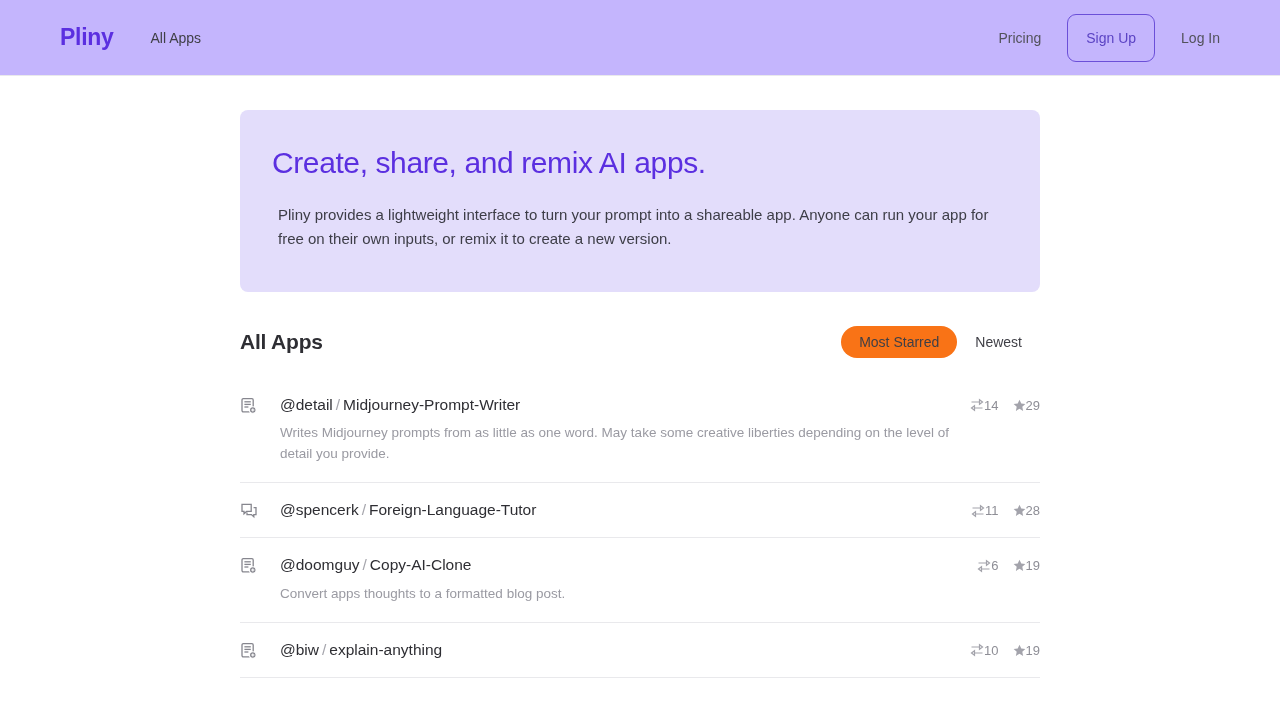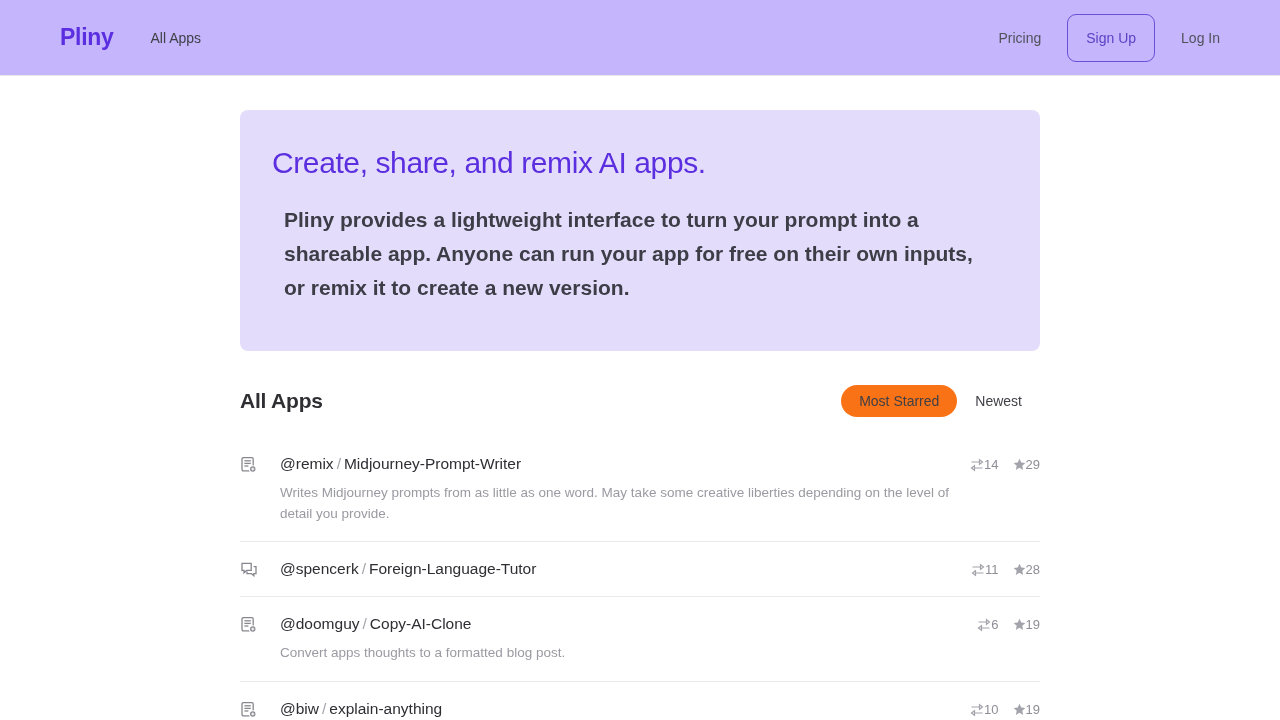--- a/index.html
+++ b/index.html
@@ -85,26 +85,25 @@
   }
   .hero-title {
     margin: 0 0 24px 0;
     font-size: 30px;
     font-weight: normal;
     color: #5b2fe0;
     letter-spacing: -0.4px;
     line-height: 1.1;
   }
   .hero-sub {
-    margin: 12px;
-    font-size: 21px;
+    margin: 6px;
+    font-size: 15px;
     line-height: 1.62;
     color: #3d3d47;
     max-width: 730px;
-    font-weight: bold;
   }
 
   
   .section-head {
     margin-top: 32px;
     display: flex;
     align-items: center;
     height: 36px;
   }
   .section-title {
@@ -223,21 +222,21 @@
           <line x1="4.4" y1="4.8" x2="10.8" y2="4.8"></line>
           <line x1="4.4" y1="7.4" x2="10.8" y2="7.4"></line>
           <line x1="4.4" y1="10" x2="8.4" y2="10"></line>
           <circle cx="12.8" cy="13" r="3.3" fill="currentColor" stroke="#ffffff" stroke-width="1.1"></circle>
           <line x1="12.8" y1="11.4" x2="12.8" y2="14.6" stroke="#ffffff" stroke-width="1.1"></line>
           <line x1="11.2" y1="13" x2="14.4" y2="13" stroke="#ffffff" stroke-width="1.1"></line>
         </svg>
       </span>
       <div class="row-main">
         <div class="app-name">
-          <span class="app-owner">@remix</span><span class="app-sep">/</span><span class="app-title-txt">Midjourney-Prompt-Writer</span>
+          <span class="app-owner">@detail</span><span class="app-sep">/</span><span class="app-title-txt">Midjourney-Prompt-Writer</span>
         </div>
         <div class="app-desc">Writes Midjourney prompts from as little as one word. May take some creative liberties depending on the level of detail you provide.</div>
       </div>
       <div class="row-stats">
         <span class="stat">
           <svg width="14" height="14" viewBox="0 0 14 14" fill="none" stroke="currentColor" stroke-width="1.2">
             <polyline points="1.5,4 9.5,4 9.5,1.8 12.5,4 9.5,6.2 9.5,4"></polyline>
             <polyline points="12.5,10 4.5,10 4.5,7.8 1.5,10 4.5,12.2 4.5,10"></polyline>
           </svg>
           <span class="stat-val">14</span>

